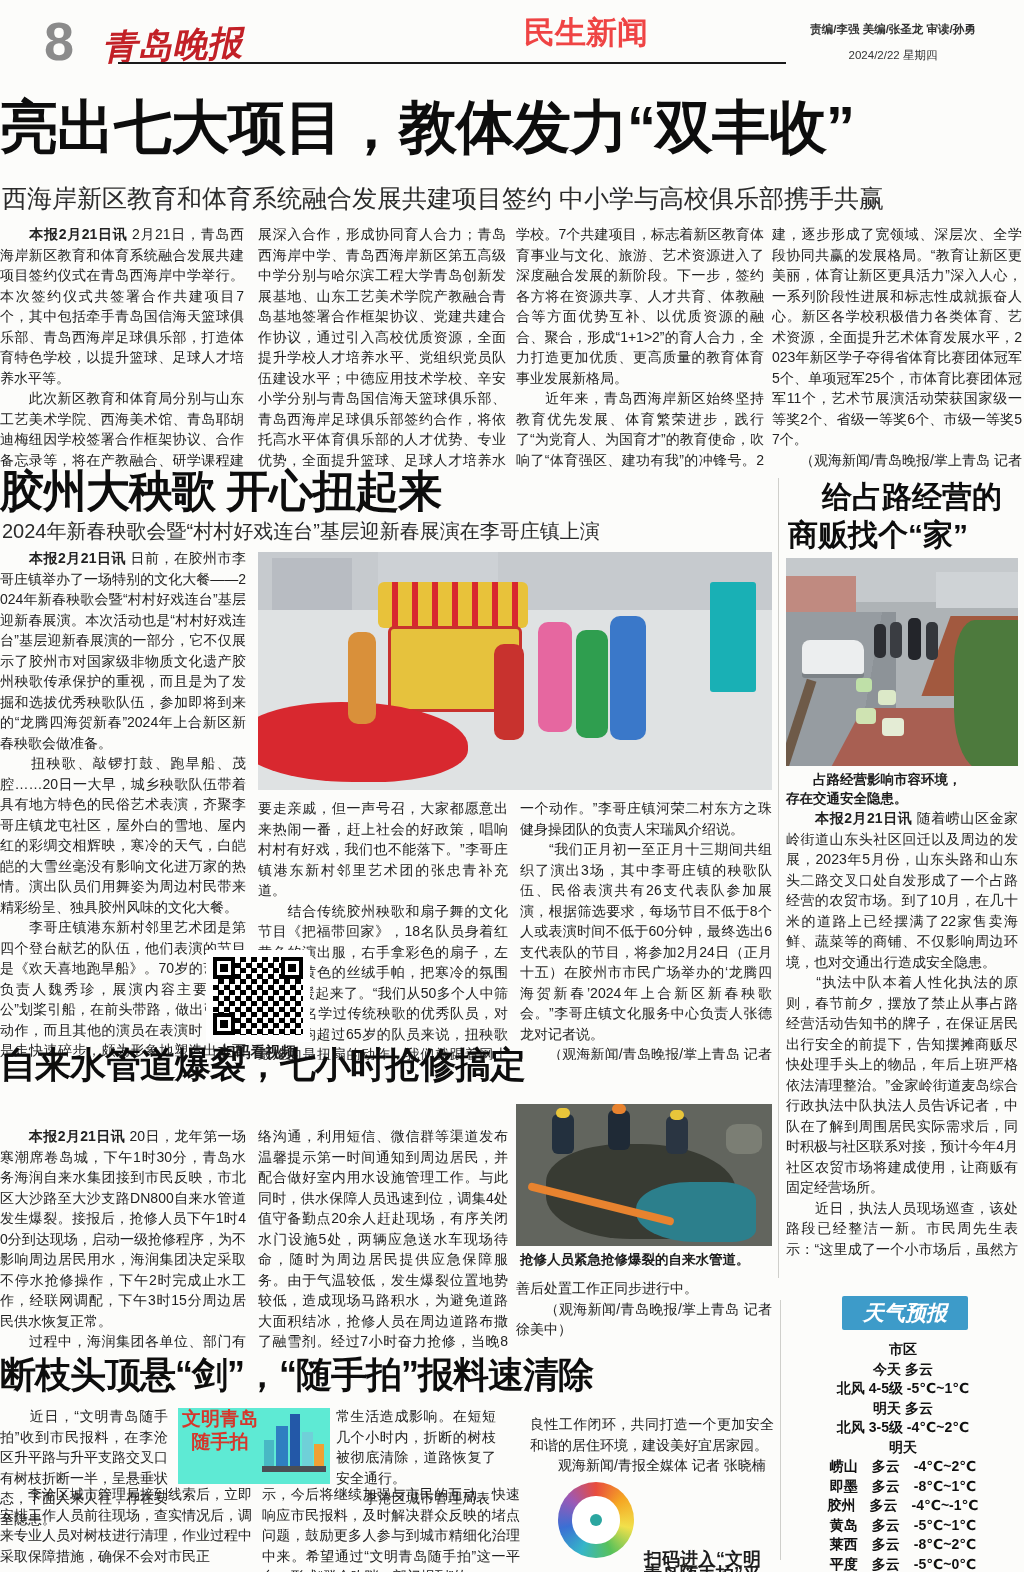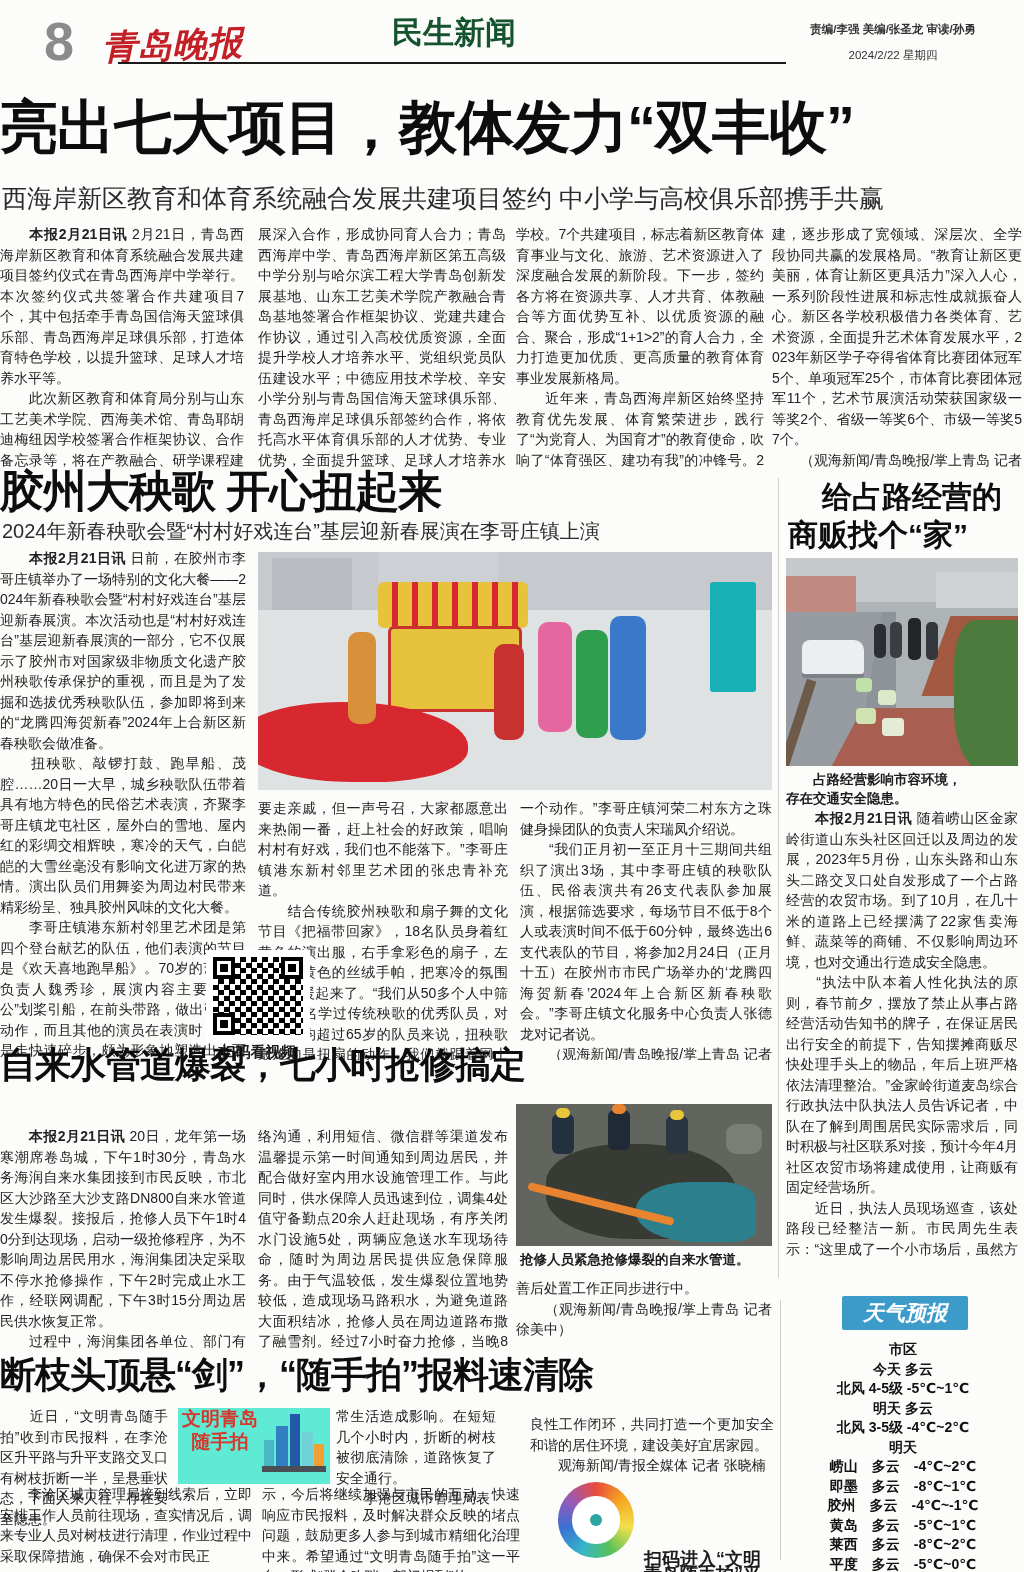--- a/index.html
+++ b/index.html
@@ -33,21 +33,21 @@
 </style>
 </head>
 <body>
 
 <div class="page">
 
   <div>
     <div class="abs" style="left:44px;top:10px;font-size:54px;font-weight:bold;color:#8b8b8b;">8</div>
     <div class="abs" style="left:102px;top:22px;font-size:35px;font-weight:bold;font-style:italic;color:#c22026;transform:rotate(-2deg);">青岛晚报</div>
     <div class="abs" style="left:118px;top:62px;width:668px;height:2px;background:#1a1a1a;"></div>
-    <div class="abs" style="left:392px;top:12px;width:256px;text-align:left;font-size:31px;font-weight:900;color:#14532d;">民生新闻</div>
+    <div class="abs" style="left:392px;top:12px;width:256px;text-align:right;font-size:31px;font-weight:900;color:#ef4444;">民生新闻</div>
     <div class="abs" style="left:770px;top:22px;width:246px;text-align:center;font-size:11.5px;color:#333;font-weight:bold;">责编/李强 美编/张圣龙 审读/孙勇</div>
     <div class="abs" style="left:770px;top:48px;width:246px;text-align:center;font-size:11.5px;color:#333;">2024/2/22 星期四</div>
   </div>
 
   <div>
     <div class="abs headline" style="left:0px;top:94px;width:1024px;font-size:58px;">亮出七大项目，教体发力“双丰收”</div>
     <div class="abs subhead" style="left:2px;top:182px;width:1000px;font-size:25px;">西海岸新区教育和体育系统融合发展共建项目签约 中小学与高校俱乐部携手共赢</div>
     <div class="abs body-text" style="left:0px;top:224px;width:244px;height:244px;"><b class="dateline">　　本报2月21日讯 </b><span>2月21日，青岛西海岸新区教育和体育系统融合发展共建项目签约仪式在青岛西海岸中学举行。本次签约仪式共签署合作共建项目7个，其中包括牵手青岛国信海天篮球俱乐部、青岛西海岸足球俱乐部，打造体育特色学校，以提升篮球、足球人才培养水平等。
 　　此次新区教育和体育局分别与山东工艺美术学院、西海美术馆、青岛耶胡迪梅纽因学校签署合作框架协议、合作备忘录等，将在产教融合、研学课程建设、艺术教育资源共享等方面开</span></div>
     <div class="abs body-text" style="left:258px;top:224px;width:248px;height:244px;">展深入合作，形成协同育人合力；青岛西海岸中学、青岛西海岸新区第五高级中学分别与哈尔滨工程大学青岛创新发展基地、山东工艺美术学院产教融合青岛基地签署合作框架协议、党建共建合作协议，通过引入高校优质资源，全面提升学校人才培养水平、党组织党员队伍建设水平；中德应用技术学校、辛安小学分别与青岛国信海天篮球俱乐部、青岛西海岸足球俱乐部签约合作，将依托高水平体育俱乐部的人才优势、专业优势，全面提升篮球、足球人才培养水平，打造体育特色</div>

